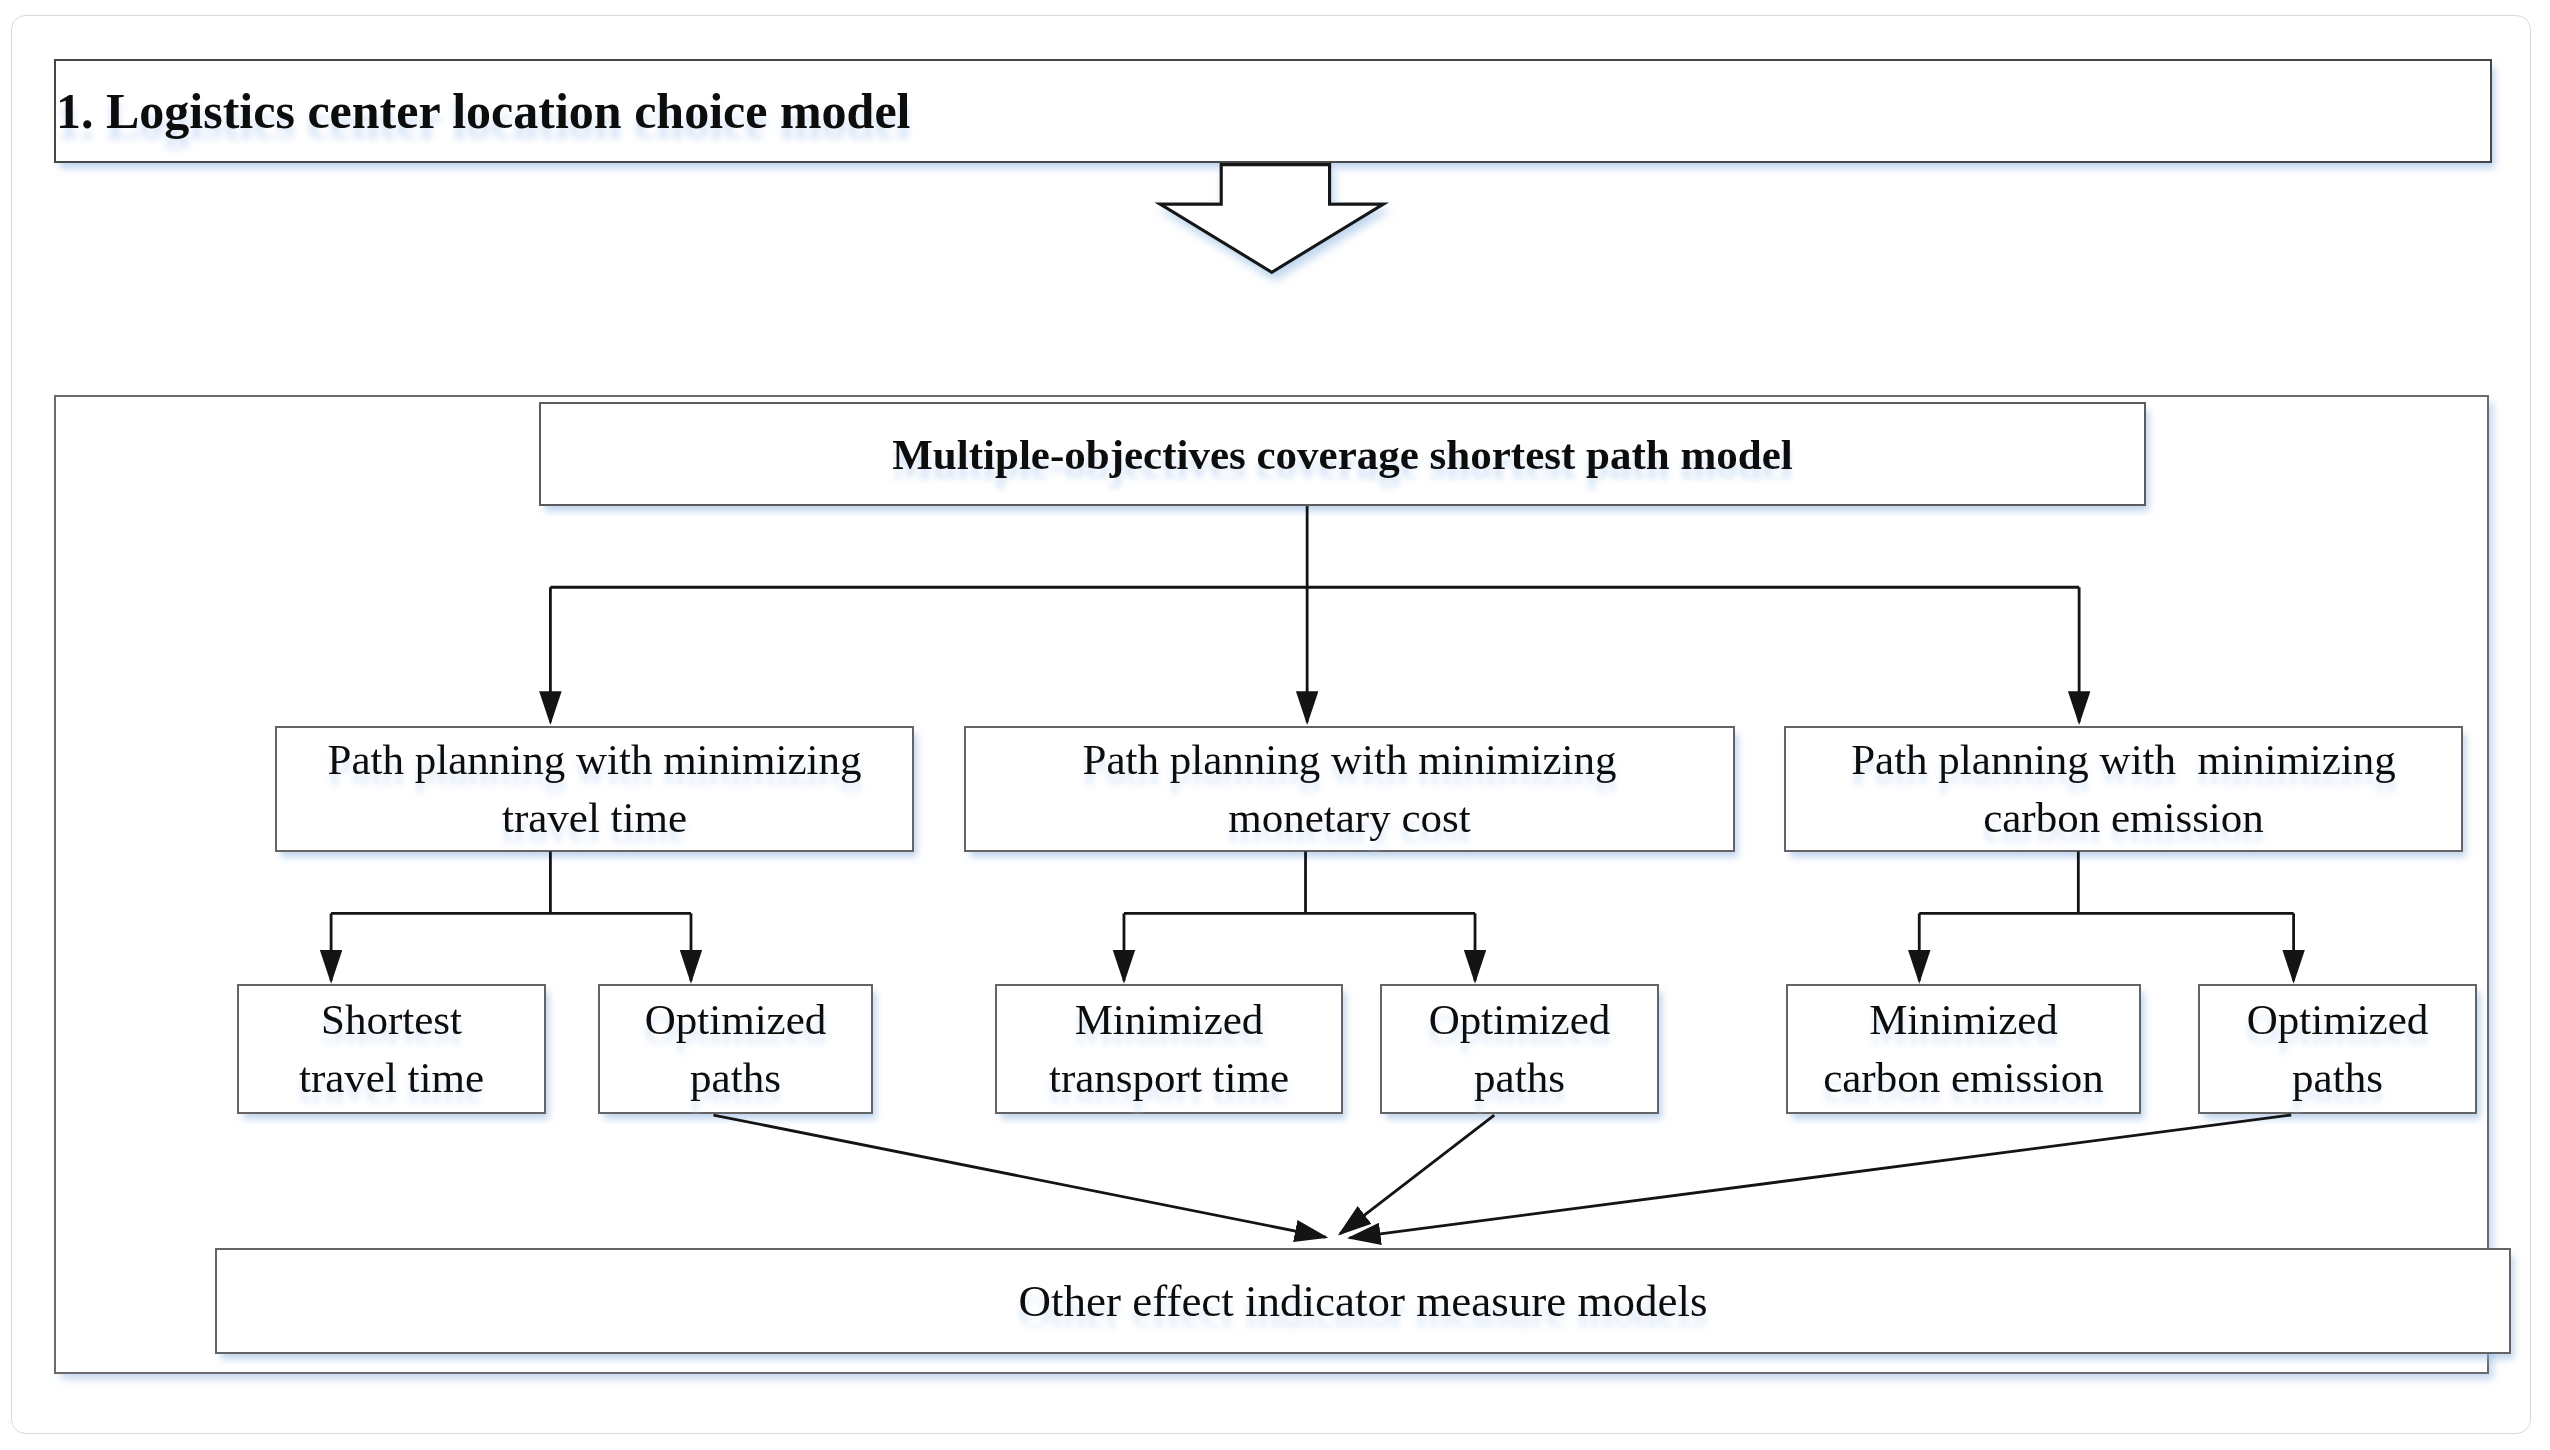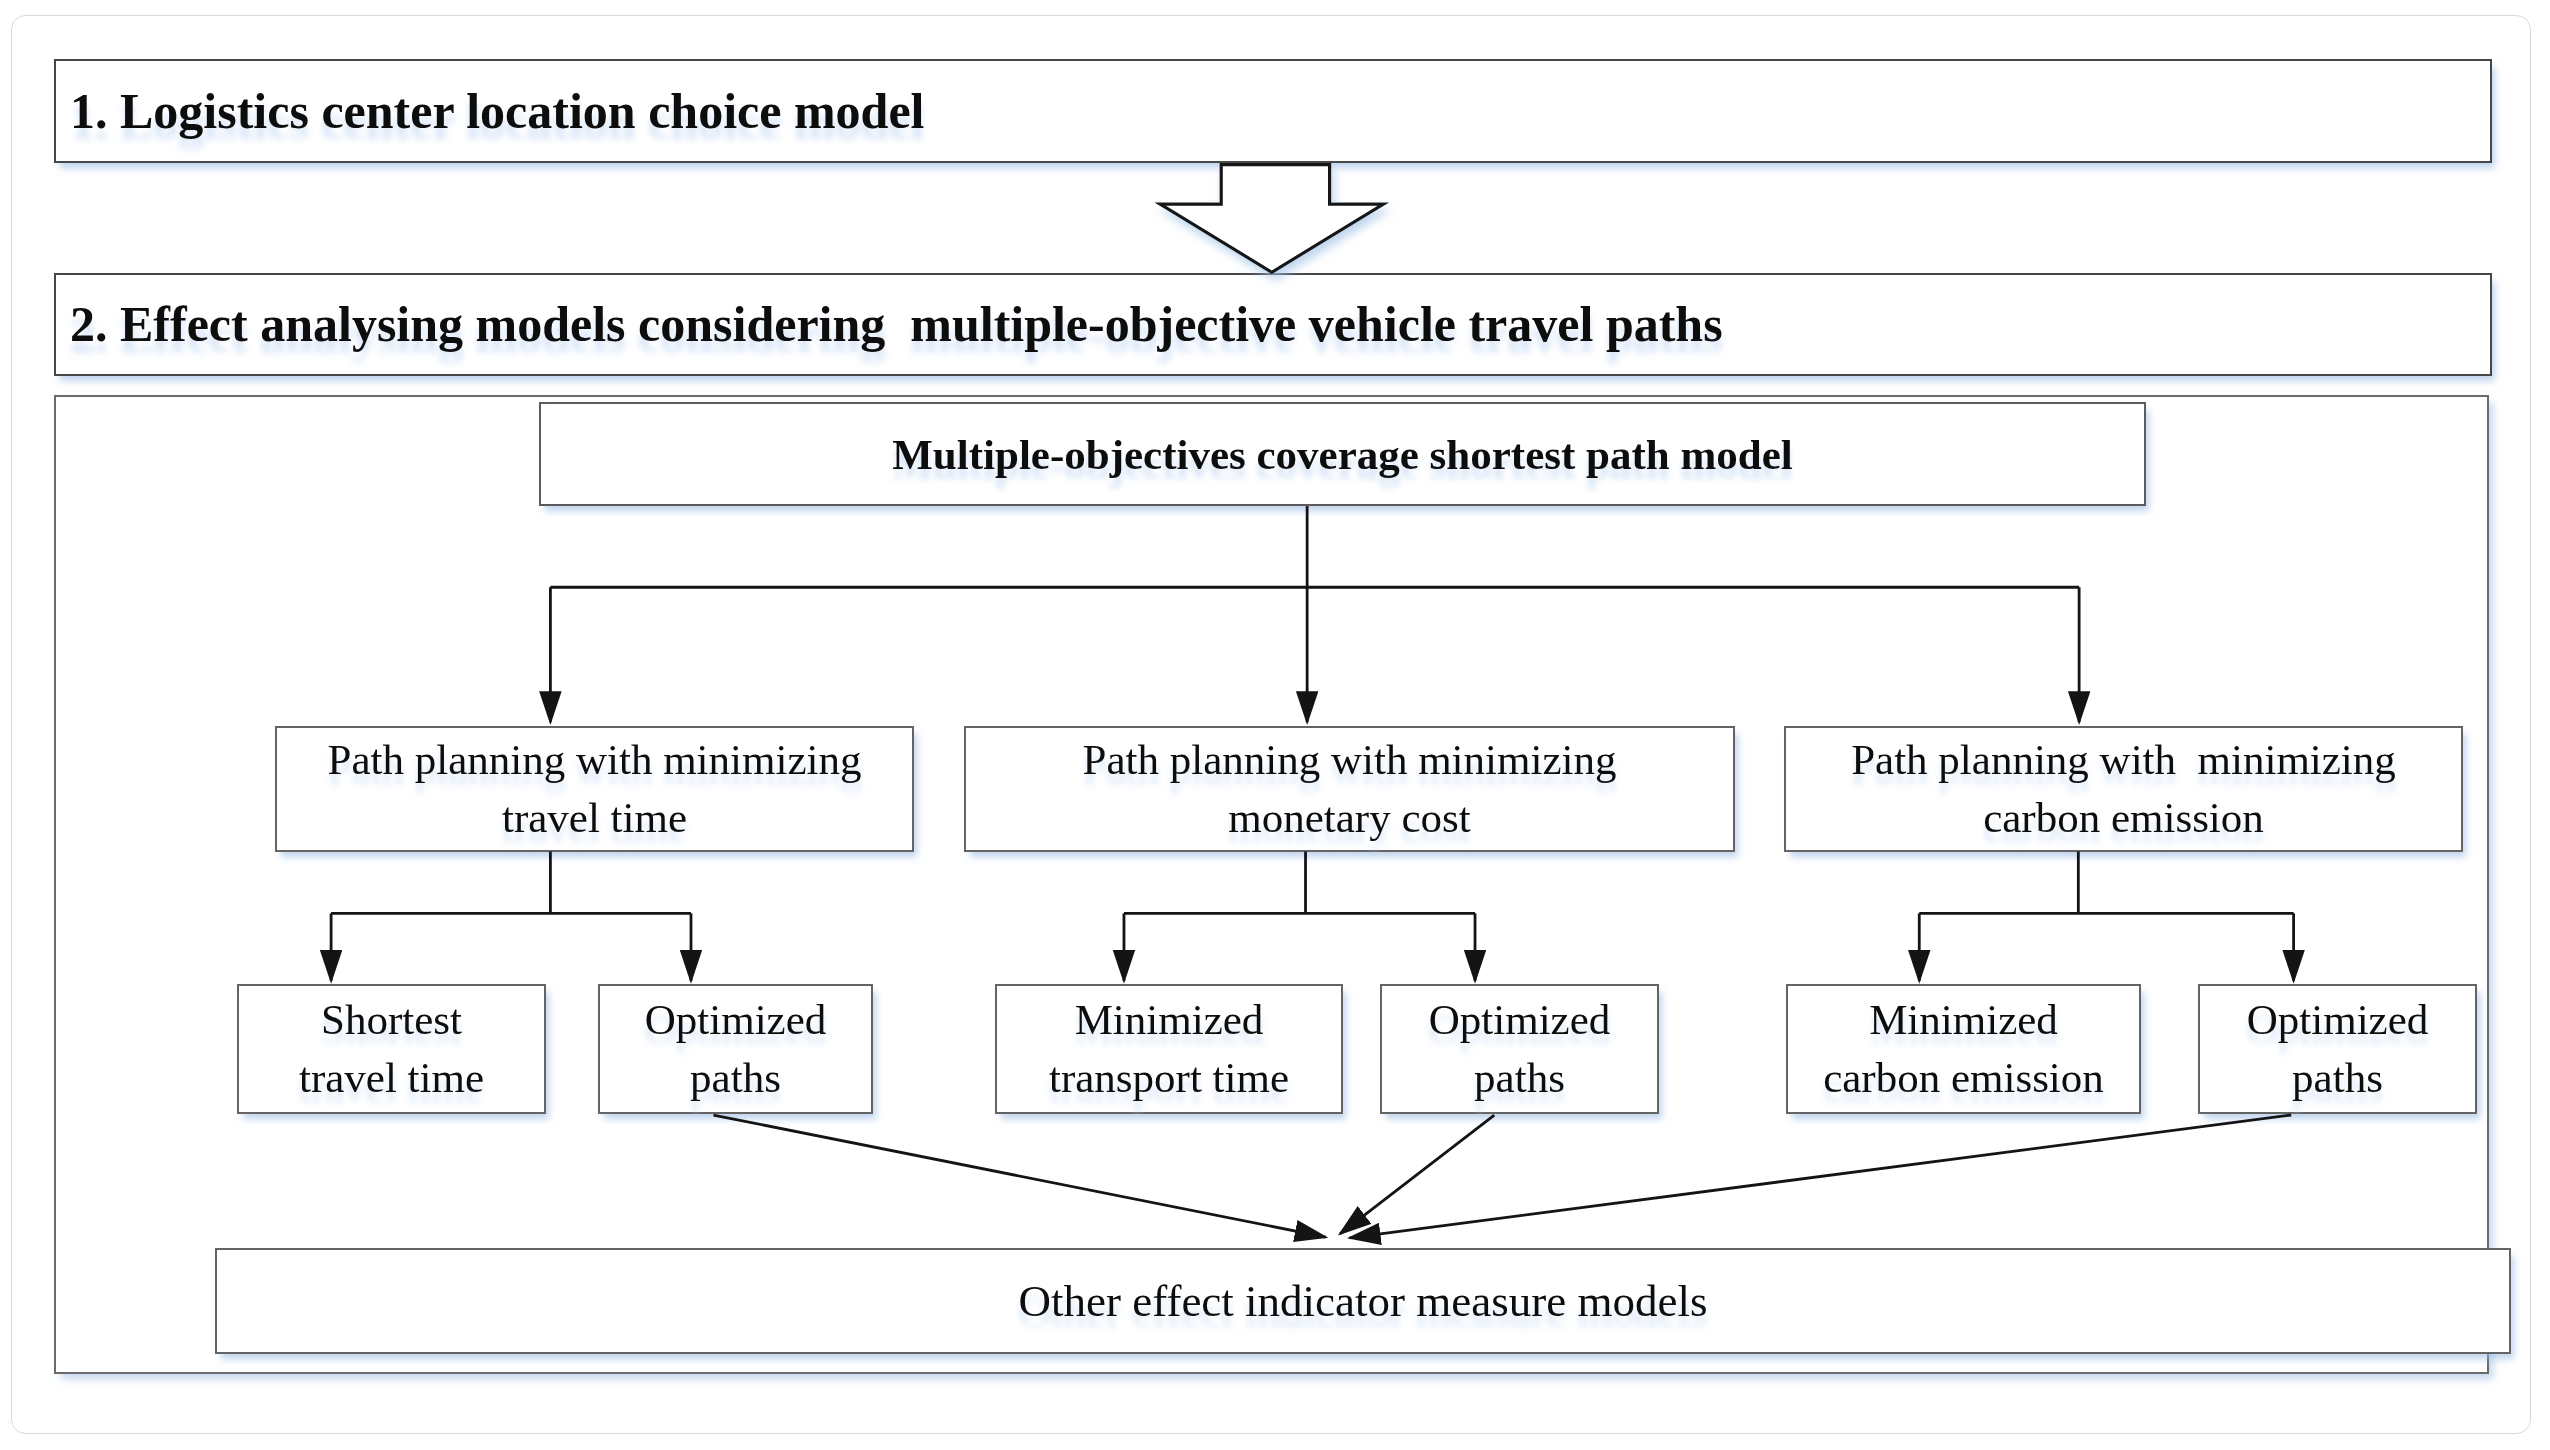--- a/index.html
+++ b/index.html
@@ -8,44 +8,41 @@
   .canvas{position:relative;width:2550px;height:1450px;background:#ffffff;
           font-family:"Liberation Serif","DejaVu Serif",serif;color:#0d0d0d;}
   .frame{position:absolute;left:11.2px;top:14.5px;width:2520px;height:1419px;
          border:1.6px solid #d9d9d9;border-radius:14.5px;}
   .box{position:absolute;background:#ffffff;border:2.4px solid #646464;
        display:flex;flex-direction:column;align-items:center;justify-content:center;
        box-shadow:4.8px 6.4px 7.2px -1.6px rgba(150,183,226,0.60);}
   .heavy{border-color:#474747;justify-content:center;align-items:flex-start;}
   .panel{position:absolute;background:#ffffff;border:2.4px solid #6b6b6b;
          box-shadow:5.6px 6.4px 8px -1.6px rgba(150,183,226,0.55);}
-  .ttl{font-weight:bold;font-size:50px;line-height:1.1;padding-left:14px;white-space:pre;
+  .ttl{font-weight:bold;font-size:50px;line-height:1.1;padding-left:0;white-space:pre;
        text-shadow:0 11.2px 7.2px rgba(198,218,243,0.75);}
   .mo-ttl{font-weight:bold;font-size:43px;white-space:pre;
           text-shadow:0 10.4px 6.4px rgba(198,218,243,0.75);}
   .ln{font-size:43px;line-height:58px;white-space:pre;text-align:center;
       text-shadow:0 10.4px 6.4px rgba(198,218,243,0.70);}
   .sink-ln{font-size:45px;white-space:pre;text-shadow:0 11.2px 7.2px rgba(198,218,243,0.75);}
   svg.wires{position:absolute;left:0;top:0;z-index:6;pointer-events:none;}
   .z2{z-index:2;} .z3{z-index:3;margin-left:44px;}
 </style>
 </head>
 <body>
 
 <div class="canvas">
 
   <div class="frame"></div>
 
   <div class="box heavy z2" style="left:54px;top:59px;width:2438px;height:104px;">
     <span class="ttl">1. Logistics center location choice model</span>
   </div>
 
-  <div class="box heavy z2" style="left:54px;top:273px;width:2438px;height:103px;">
-    <span class="ttl">2. Effect analysing models considering  multiple-objective vehicle travel paths</span>
-  </div>
 
   <div class="panel z2" style="left:54px;top:395px;width:2435px;height:979px;"></div>
 
   <div class="box z3" style="left:495px;top:402px;width:1607px;height:104px;border-color:#5c5c5c;">
     <span class="mo-ttl">Multiple-objectives coverage shortest path model</span>
   </div>
 
   <div class="box z3" style="left:231px;top:726px;width:639px;height:126px;">
     <span class="ln">Path planning with minimizing</span>
     <span class="ln">travel time</span>

